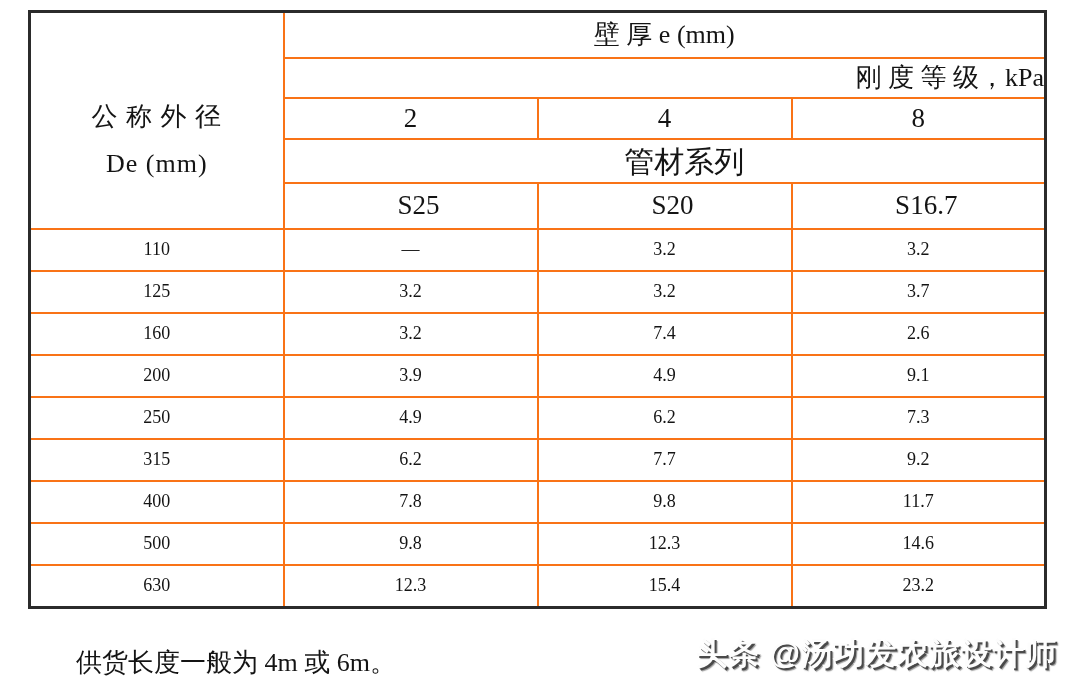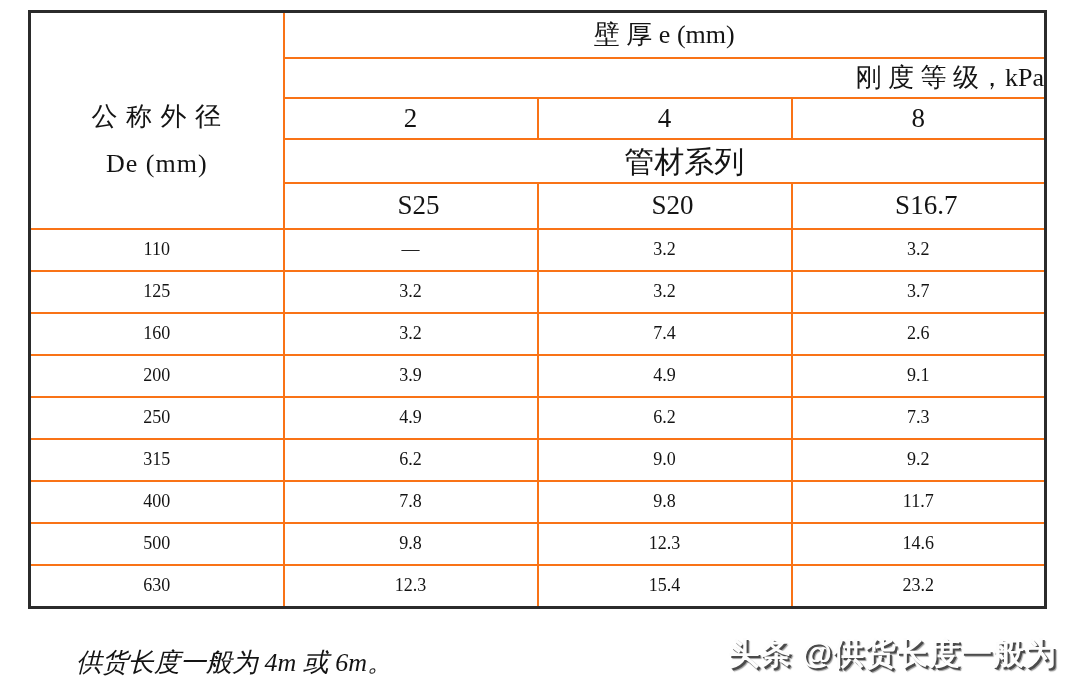--- a/index.html
+++ b/index.html
@@ -49,21 +49,20 @@
   }
   td.left-head .lh-line1 { margin-bottom: 18px; letter-spacing: 1px; margin-top: 41px; }
   td.left-head .lh-line2 { letter-spacing: 1px; }
   .note {
     position: absolute;
     left: 76px;
     top: 645px;
     font-size: 26px;
     color: #141414;
     white-space: nowrap;
-    font-style: italic;
   }
   .watermark {
     position: absolute;
     right: 12px;
     top: 633px;
     font-size: 31px;
     font-weight: bold;
     font-family: "Liberation Sans", "DejaVu Sans", sans-serif;
     color: #fdfdfd;
     letter-spacing: 1px;
@@ -134,21 +133,21 @@
       </tr>
       <tr class="drow">
         <td>250</td>
         <td>4.9</td>
         <td>6.2</td>
         <td>7.3</td>
       </tr>
       <tr class="drow">
         <td>315</td>
         <td>6.2</td>
-        <td>9.0</td>
+        <td>7.7</td>
         <td>9.2</td>
       </tr>
       <tr class="drow">
         <td>400</td>
         <td>7.8</td>
         <td>9.8</td>
         <td>11.7</td>
       </tr>
       <tr class="drow">
         <td>500</td>
@@ -159,15 +158,15 @@
       <tr class="drow">
         <td>630</td>
         <td>12.3</td>
         <td>15.4</td>
         <td>23.2</td>
       </tr>
     </tbody>
   </table>
 
   <div class="note">供货长度一般为 4m 或 6m。</div>
-  <div class="watermark">头条 @供货长度一般为</div>
+  <div class="watermark">头条 @汤功发农旅设计师</div>
 
 </div>
 
 </body></html>

